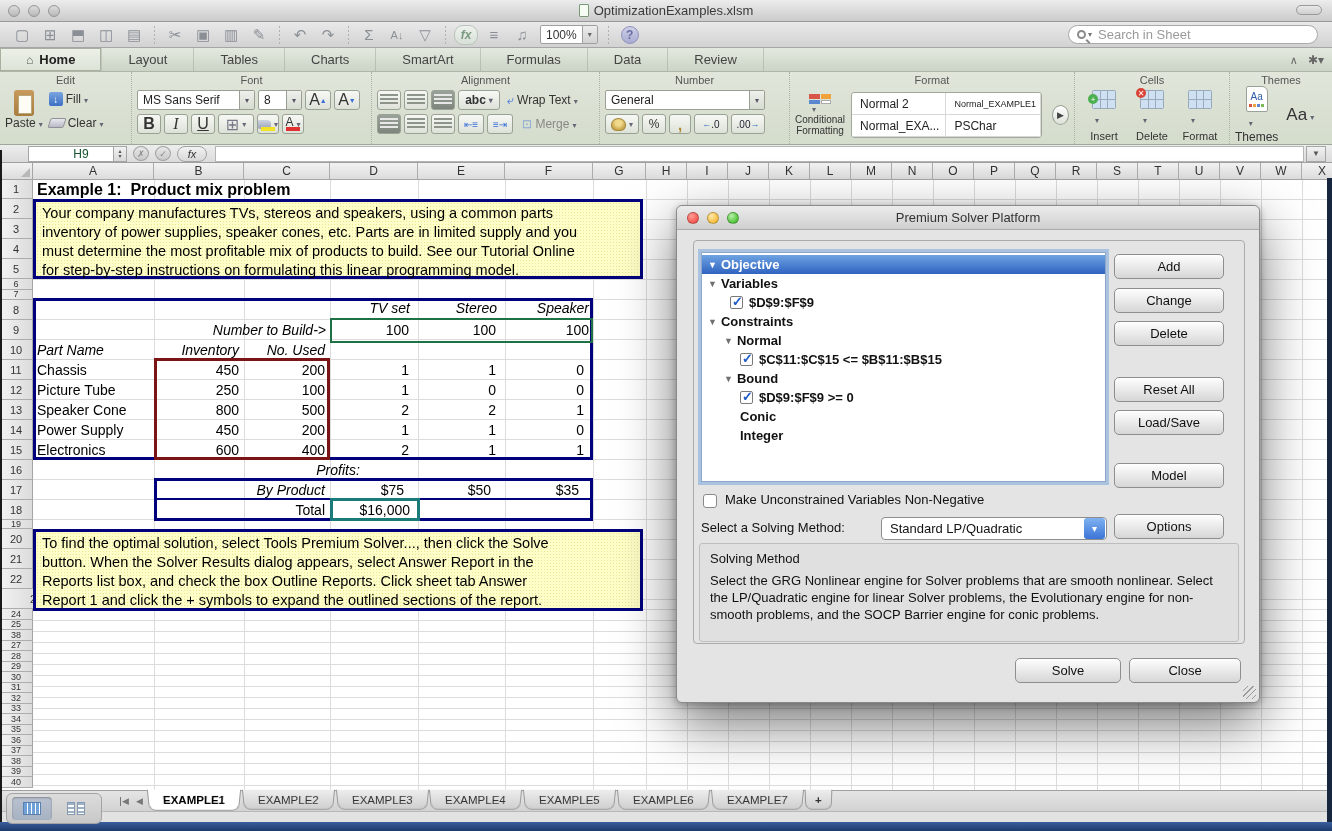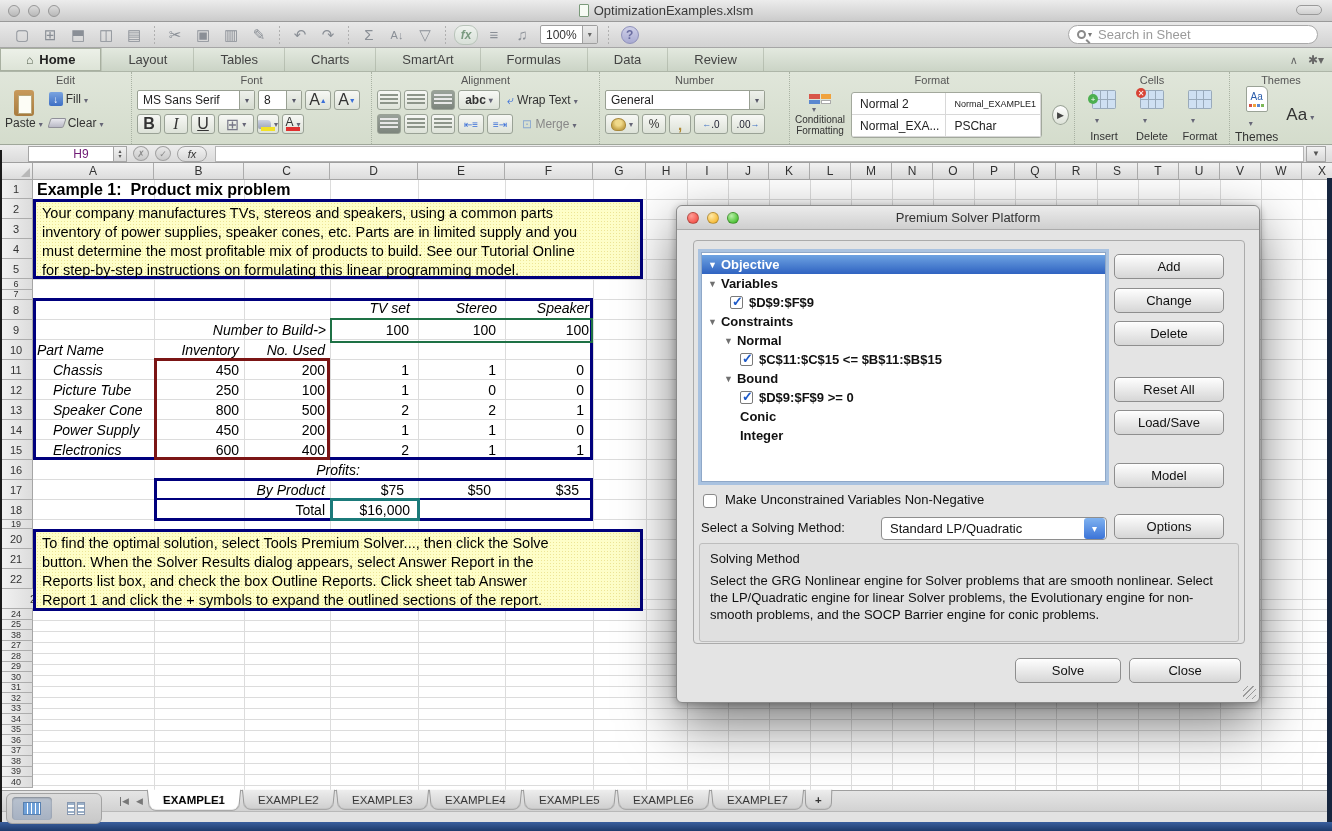--- a/index.html
+++ b/index.html
@@ -87,21 +87,21 @@
 .cellsitem .lbl{font-size:11px;color:#333;margin-top:3px;}
 .badge{position:absolute;width:10px;height:10px;border-radius:50%;font-size:8px;color:#fff;display:flex;align-items:center;justify-content:center;}
 
 .aadoc{width:22px;height:26px;background:#fff;border:1px solid #9aa296;border-radius:2px 6px 2px 2px;display:flex;flex-direction:column;align-items:center;justify-content:center;font-size:10px;color:#2a5caa;}
 .aadoc .dots{display:flex;gap:1px;margin-top:2px;}
 .aadoc .dots i{width:3px;height:3px;}
 .aabig{font-size:17px;color:#333;}
 
 
 .fbar{position:absolute;left:0;top:145px;width:1332px;height:18px;background:linear-gradient(#EDEDED,#DBDBDB);border-bottom:1px solid #9f9f9f;display:flex;align-items:center;}
-.namebox{width:86px;height:16px;margin-left:28px;background:#fff;border:1px solid #a5a5a5;font-size:12px;color:#701a75;text-align:center;line-height:15px;padding-left:20px;}
+.namebox{width:86px;height:16px;margin-left:28px;background:#fff;border:1px solid #a5a5a5;font-size:12px;color:#14532d;text-align:center;line-height:15px;padding-left:20px;}
 .stepper{width:13px;height:16px;border:1px solid #a5a5a5;border-left:none;background:linear-gradient(#f2f2f2,#d8d8d8);font-size:6px;color:#555;display:flex;flex-direction:column;align-items:center;justify-content:center;line-height:5px;}
 .fbtn{width:16px;height:15px;border-radius:50%;background:linear-gradient(#e8e8e8,#c9c9c9);border:1px solid #a2a2a2;color:#8a8a8a;font-size:9px;display:flex;align-items:center;justify-content:center;margin-left:6px;}
 .fxoval{width:30px;height:16px;border-radius:8px;background:linear-gradient(#f2f2f2,#d8d8d8);border:1px solid #a2a2a2;color:#333;font-style:italic;font-size:11px;display:flex;align-items:center;justify-content:center;margin-left:6px;}
 .finput{flex:1;height:16px;background:#fff;border:1px solid #b5b5b5;margin:0 2px 0 8px;}
 .fdrop{width:20px;height:16px;border:1px solid #a5a5a5;background:linear-gradient(#f2f2f2,#d8d8d8);display:flex;align-items:center;justify-content:center;font-size:8px;color:#555;margin-right:6px;}
 
 
 .grid{position:absolute;left:0;top:163px;width:1332px;height:627px;background:#fff;overflow:hidden;}
 .corner{position:absolute;left:0;top:0;width:33px;height:17px;background:linear-gradient(#F2F2F2,#DCDCDC);border-right:1px solid #A5A5A5;border-bottom:1px solid #A5A5A5;}
 .corner::after{content:"";position:absolute;right:2px;bottom:2px;border-left:9px solid transparent;border-bottom:9px solid #b8b8b8;}
@@ -121,21 +121,21 @@
 .sheet-title{position:absolute;left:4px;top:0px;height:19px;line-height:19px;font-size:16px;font-weight:bold;color:#000;white-space:pre;}
 .note{position:absolute;left:0;width:610px;border:3px solid #00007D;background:#FEFEC8;background-image:radial-gradient(rgba(222,208,110,.55) 1px,transparent 1px);background-size:3px 3px;padding:2px 0 0 6px;font-size:14.5px;line-height:19px;color:#000;white-space:pre-line;}
 .tblbox{position:absolute;left:0;top:118px;width:560px;height:162px;border:3px solid #00007D;}
 .greenbox{position:absolute;left:297px;top:138px;width:263px;height:25px;border:2px solid #1E7145;}
 .redbox{position:absolute;left:121px;top:178px;width:176px;height:102px;border:3px solid #7B1515;}
 .profbox{position:absolute;left:121px;top:298px;width:439px;height:43px;border:3px solid #00007D;}
 .profdiv{position:absolute;left:121px;top:318px;width:439px;height:2px;background:#00007D;}
 .tealbox{position:absolute;left:297px;top:318px;width:90px;height:23px;border:3px solid #1B7A7A;}
 .prow{display:flex;height:20px;line-height:20px;}
 .pcell{flex:none;font-size:14px;white-space:pre;}
-.c-name{font-style:italic;padding-left:20px;}
+.c-name{padding-left:4px;}
 .c-num{text-align:right;}
 .pr4{padding-right:5px;}
 .pr8{padding-right:9px;}
 
 
 .tabbar{position:absolute;left:0;top:790px;width:1332px;height:21px;background:linear-gradient(#E5E5E5,#D2D2D2);border-top:1px solid #9f9f9f;}
 .viewbox{position:absolute;left:6px;top:793px;width:96px;height:31px;background:linear-gradient(#DCDCDC,#C8C8C8);border:1px solid #A3A3A3;border-radius:6px;display:flex;align-items:center;justify-content:center;gap:4px;z-index:3;}
 .vbtn{width:40px;height:23px;border-radius:4px;display:flex;align-items:center;justify-content:center;}
 .vbtn.active{background:linear-gradient(#b9c2cf,#a6b1c2);box-shadow:inset 0 1px 2px rgba(0,0,0,.3);}
 .vgrid{width:18px;height:13px;background:repeating-linear-gradient(90deg,#6FA0D8 0 3px,#fff 3px 4px),repeating-linear-gradient(#6FA0D8 0 3px,#fff 3px 4px);border:1px solid #5880b0;}

